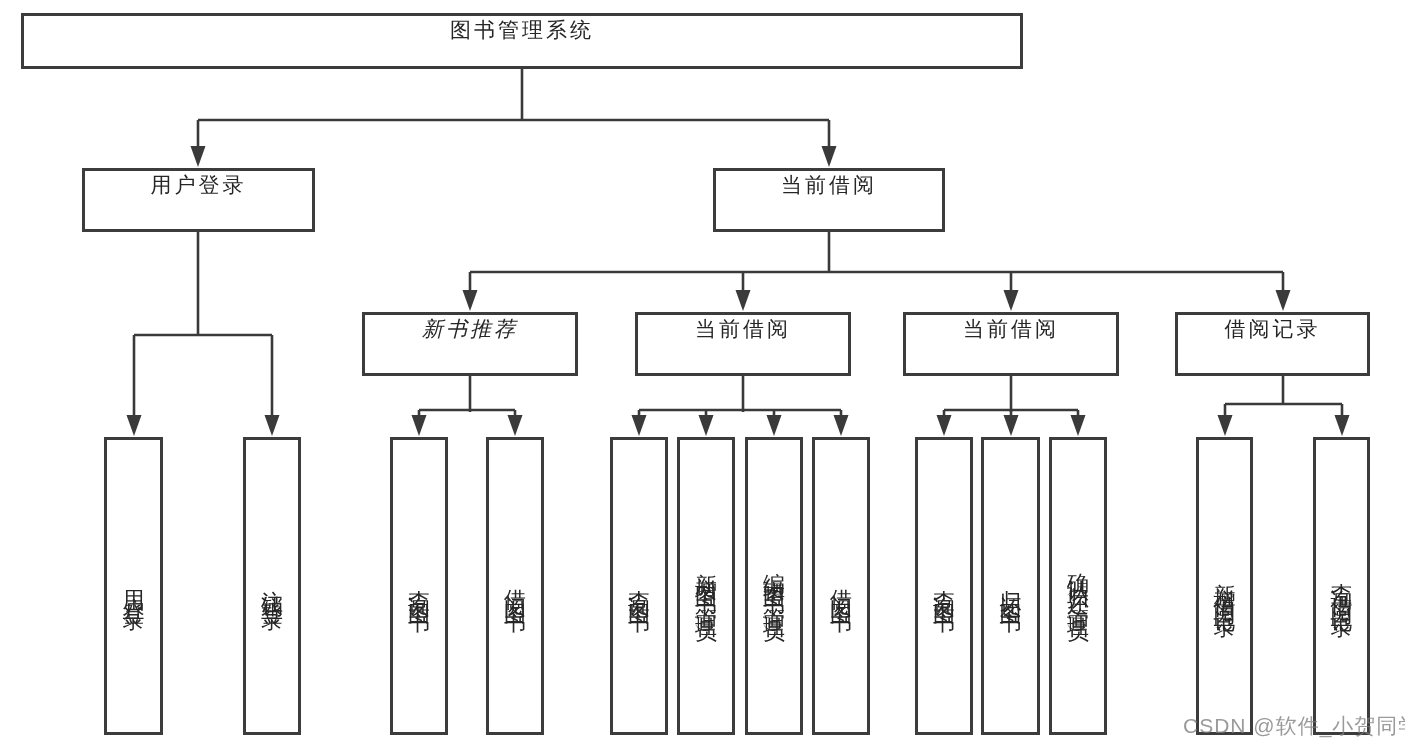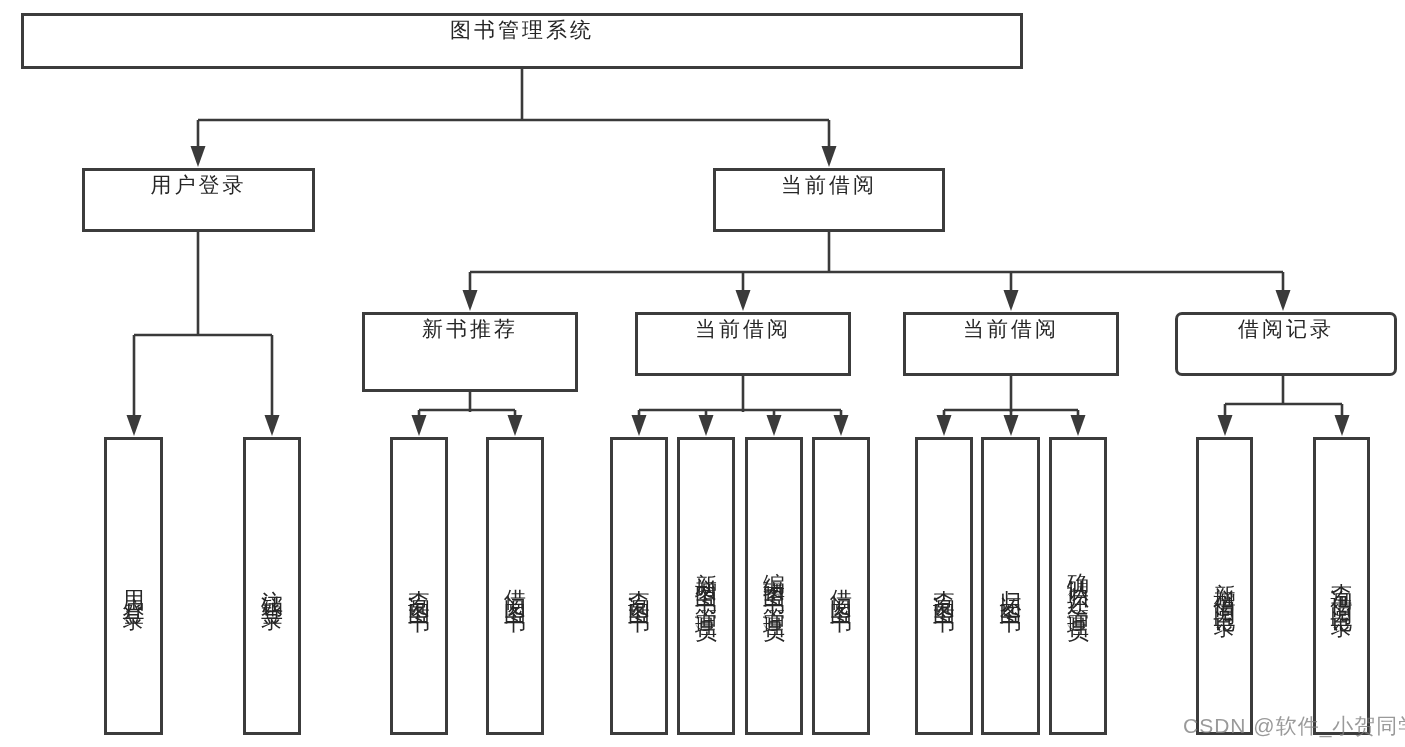--- a/index.html
+++ b/index.html
@@ -96,30 +96,30 @@
     <span class="lbl">图书管理系统</span>
   </div>
 
   <div class="hnode" style="left:82px;top:168px;width:233px;height:64px;">
     <span class="lbl">用户登录</span>
   </div>
   <div class="hnode" style="left:713px;top:168px;width:232px;height:64px;">
     <span class="lbl">当前借阅</span>
   </div>
 
-  <div class="hnode" style="left:362px;top:312px;width:216px;height:80px;">
+  <div class="hnode" style="left:362px;top:312px;width:216px;height:64px;font-style:italic;">
     <span class="lbl">新书推荐</span>
   </div>
   <div class="hnode" style="left:635px;top:312px;width:216px;height:64px;">
     <span class="lbl">当前借阅</span>
   </div>
   <div class="hnode" style="left:903px;top:312px;width:216px;height:64px;font-family:Liberation Mono, monospace;">
     <span class="lbl">当前借阅</span>
   </div>
-  <div class="hnode" style="left:1175px;top:312px;width:222px;height:64px;border-radius:7px;">
+  <div class="hnode" style="left:1175px;top:312px;width:195px;height:64px;">
     <span class="lbl">借阅记录</span>
   </div>
 
   <div class="vnode" style="left:104px;top:437px;width:59px;height:298px;">
     <span class="lbl">用户登录</span>
   </div>
   <div class="vnode" style="left:243px;top:437px;width:58px;height:298px;">
     <span class="lbl">注销登录</span>
   </div>
 

